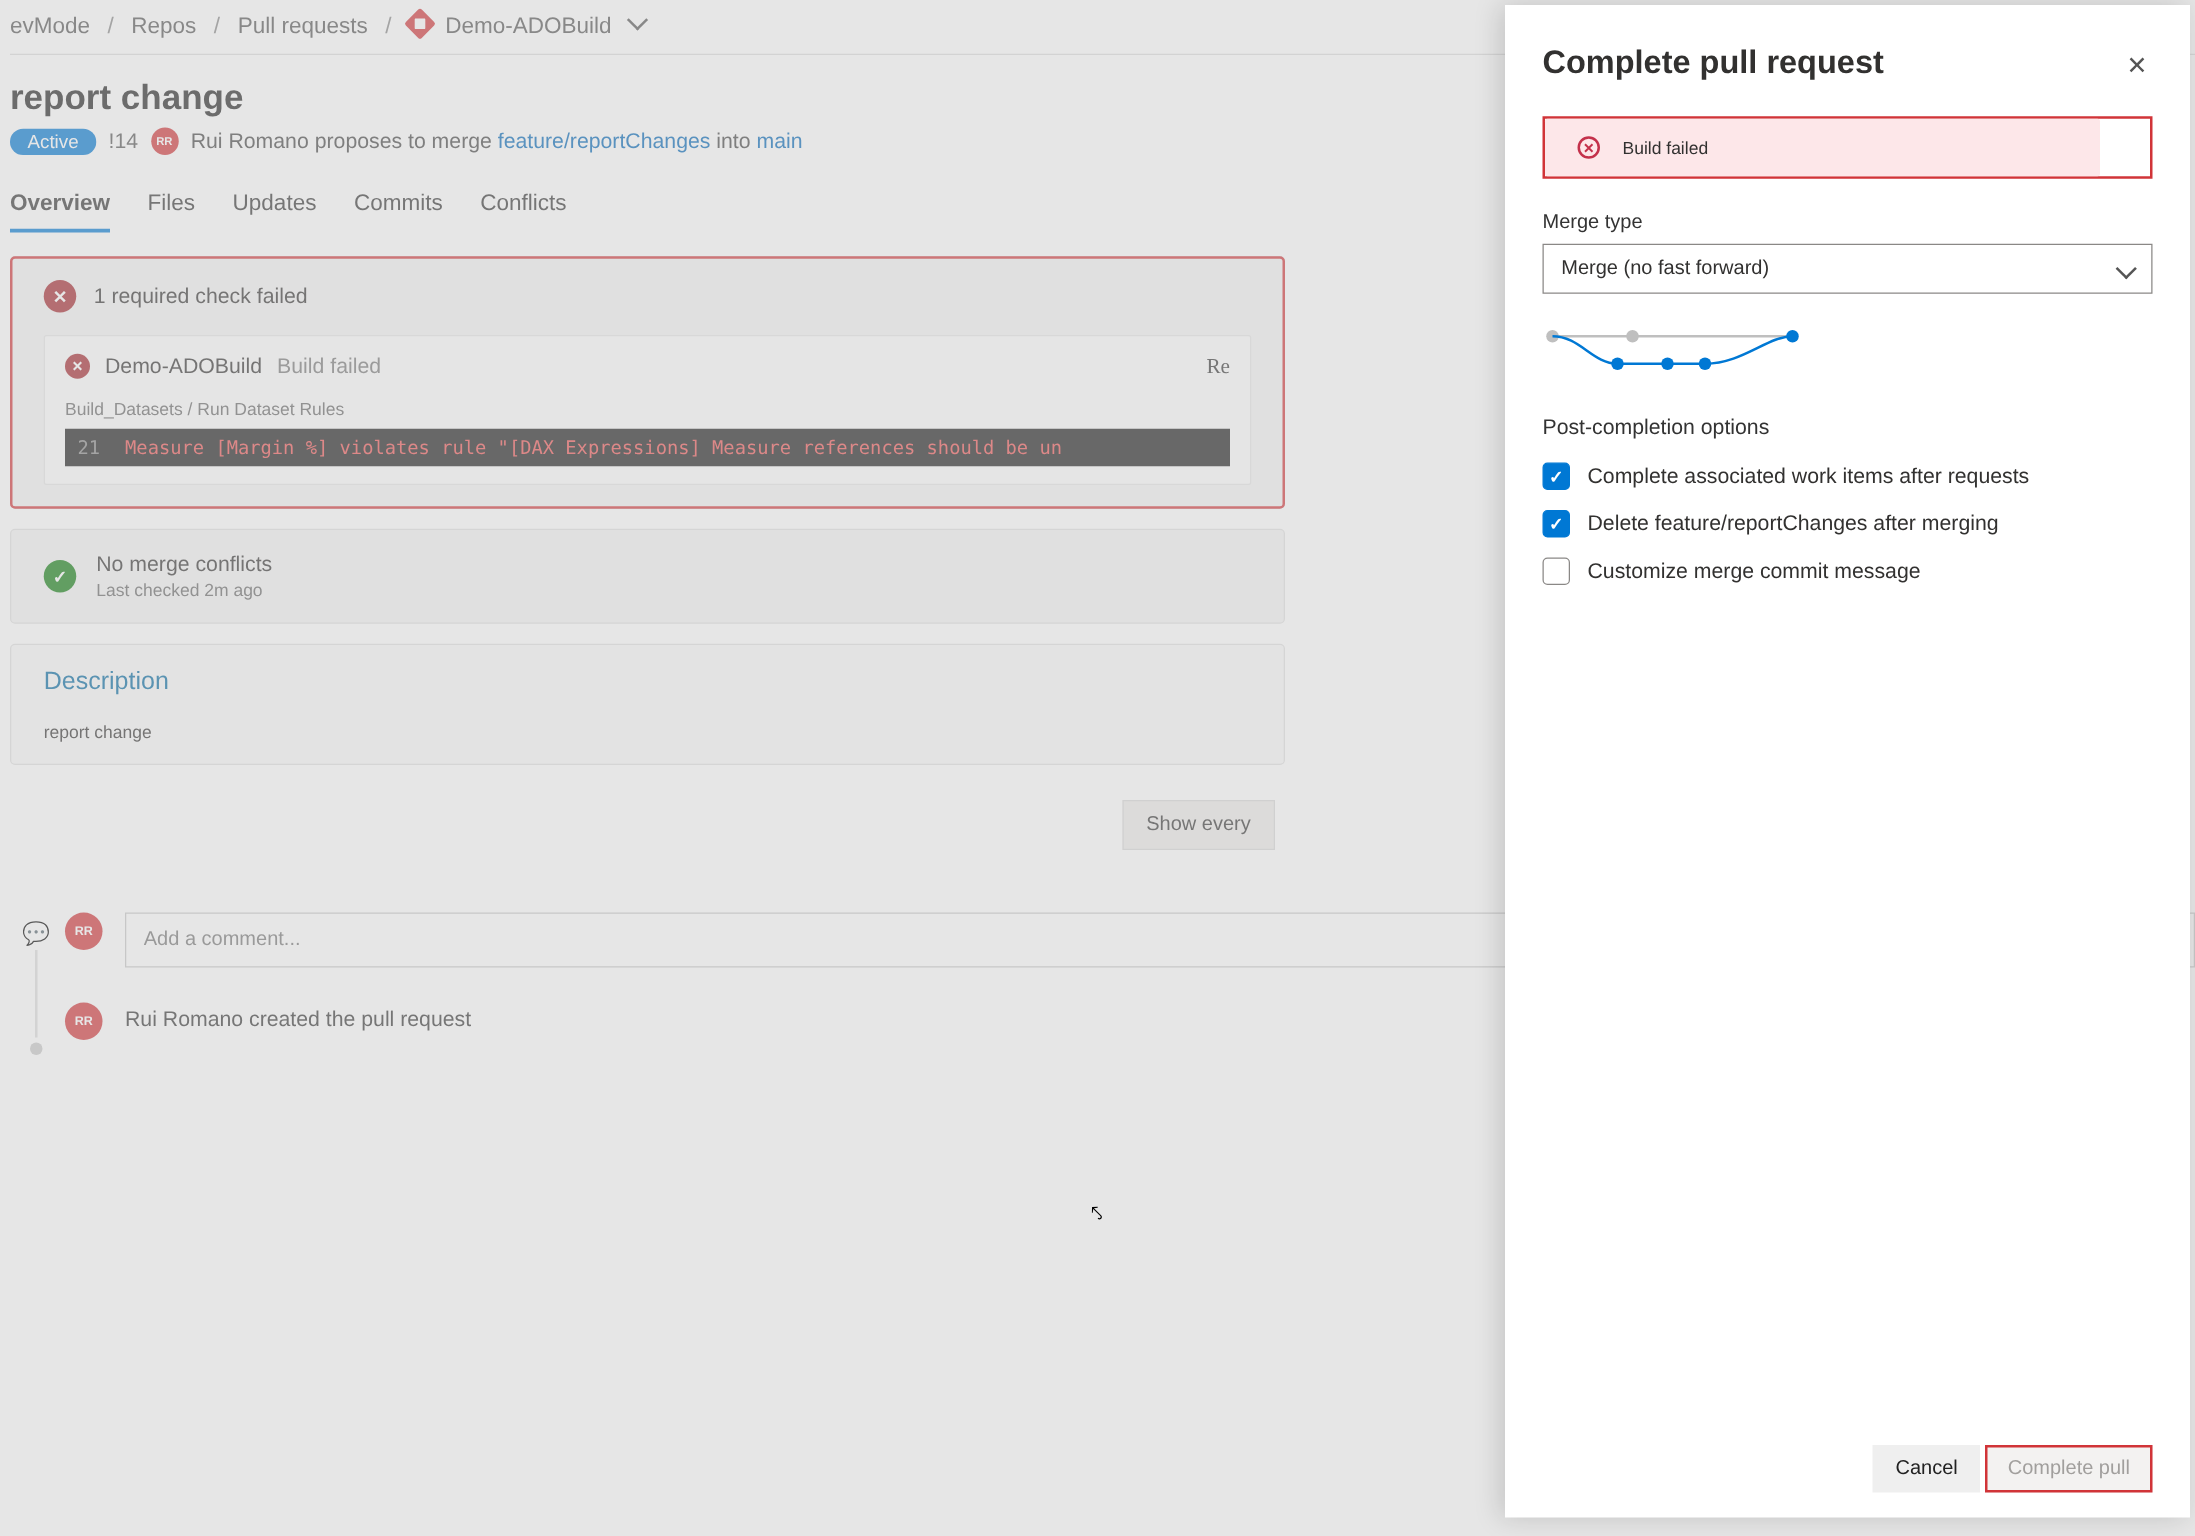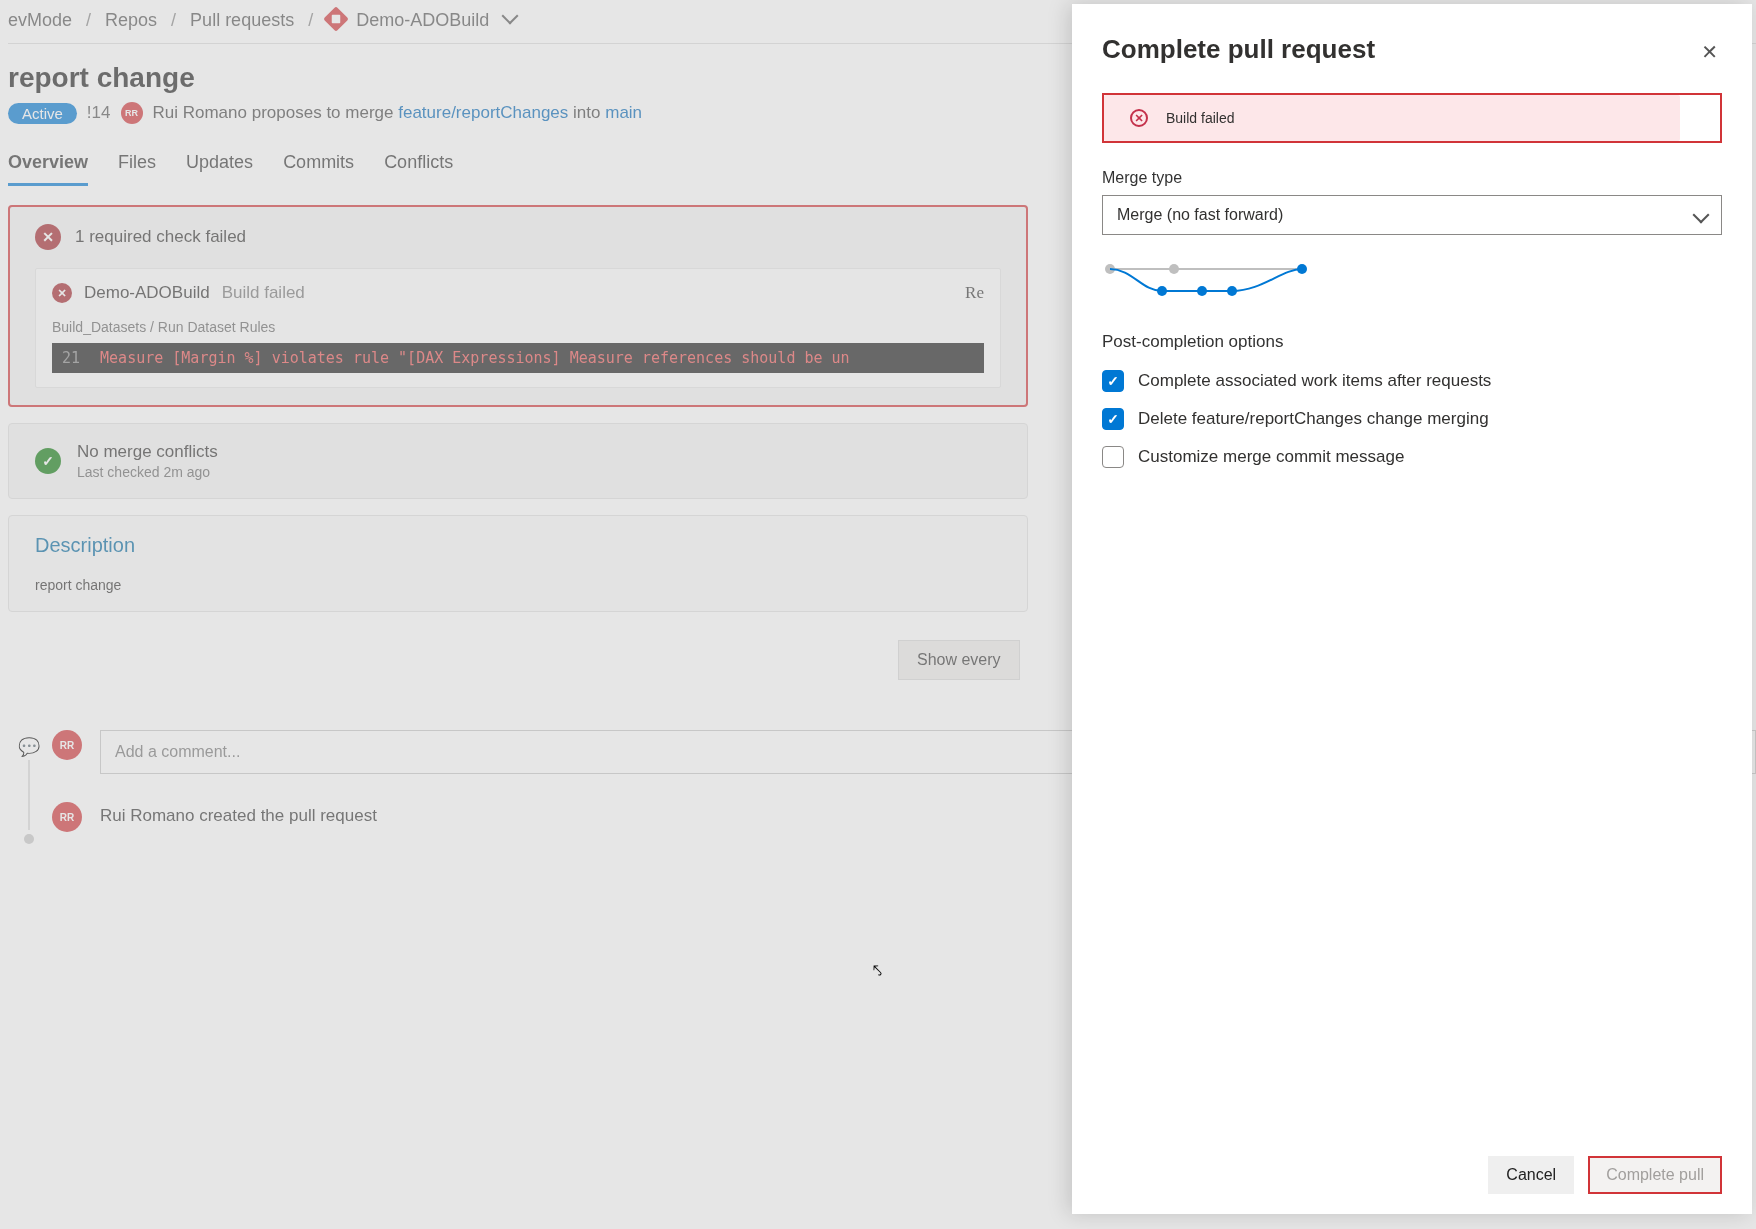--- a/index.html
+++ b/index.html
@@ -87,39 +87,39 @@
   .t-row { display:flex;align-items:flex-start;gap:18px;margin-left:44px;margin-bottom:28px; }
   .avatar-m { width:30px;height:30px;border-radius:50%;background:#d13438;color:#fff;font-size:10px;display:inline-flex;align-items:center;justify-content:center;font-weight:600;flex-shrink:0; }
   .comment-input { flex:1;height:44px;border:1px solid #c7c7c7;background:#fff;padding:0 14px;font-size:16px;color:#333; }
   .timeline-icon { position:absolute;left:10px;top:6px;color:#888;font-size:18px; }
   .timeline-dot { position:absolute;left:16px;top:104px;width:10px;height:10px;border-radius:50%;background:#c8c8c8; }
   .timeline-line { position:absolute;left:20px;top:30px;width:2px;height:70px;background:#dcdcdc; }
   .event-text { font-size:17px;color:#333;padding-top:4px; }
 
   
   .panel {
-    position:absolute;top:4px;right:4px;width:680px;height:1210px;background:#fff;z-index:10;
+    position:absolute;top:4px;right:4px;width:548px;height:1210px;background:#fff;z-index:10;
     box-shadow:-4px 0 20px rgba(0,0,0,0.15);padding:30px 30px 20px 30px;display:flex;flex-direction:column;
   }
   .panel h2 { font-size:26px;font-weight:700;margin-bottom:28px; }
   .close-x { position:absolute;top:36px;right:34px;font-size:20px;color:#555;cursor:pointer;background:none;border:none; }
   .alert { background:#fde7e9;padding:14px 26px;display:flex;align-items:center;gap:18px;border-radius:2px;margin-bottom:26px; }
   .alert .icn { width:18px;height:18px;border:2px solid #c4314b;border-radius:50%;display:flex;align-items:center;justify-content:center;color:#c4314b;font-size:11px;font-weight:700; }
   .alert-hl { border:2px solid #d13438;display:inline-flex;padding-right:40px; }
 
   .fld-label { font-size:16px;color:#333;margin-bottom:8px;display:block; }
   .select { width:100%;border:1px solid #8a8886;height:40px;padding:0 14px;display:flex;align-items:center;justify-content:space-between;font-size:16px;margin-bottom:26px;cursor:pointer; }
   .merge-diagram { margin-bottom:28px; }
 
   .section-label{font-size:17px;color:#333;margin-bottom:18px;display:block;}
   .check-row { display:flex;align-items:center;gap:14px;font-size:17px;margin-bottom:16px; }
   .cbox { width:22px;height:22px;border-radius:4px;border:1px solid #8a8886;display:flex;align-items:center;justify-content:center;flex-shrink:0; }
   .cbox.checked { background:#0078d4;border-color:#0078d4;color:#fff;font-weight:700;font-size:14px; }
 
-  .panel-footer { margin-top:auto;display:flex;justify-content:flex-end;gap:14px; }
+  .panel-footer { margin-top:auto;display:flex;justify-content:flex-end;gap:4px; }
   .btn { padding:10px 18px;font-size:16px;border:none;cursor:pointer; }
   .btn-cancel { background:#efefef;color:#222; }
   .btn-complete { background:#f3f2f1;color:#a19f9d;outline:2px solid #d13438;outline-offset:-2px; }
 
   .cursor-ptr{position:absolute;left:873px;top:962px;font-size:16px;color:#000;z-index:6;}
 </style>
 </head>
 <body>
 
 <div class="page">
@@ -249,21 +249,21 @@
   </div>
 
   <span class="section-label">Post-completion options</span>
 
   <div class="check-row">
     <div class="cbox checked">✓</div>
     <span>Complete associated work items after requests</span>
   </div>
   <div class="check-row">
     <div class="cbox checked">✓</div>
-    <span>Delete feature/reportChanges change merging</span>
+    <span>Delete feature/reportChanges after merging</span>
   </div>
   <div class="check-row">
     <div class="cbox"></div>
     <span>Customize merge commit message</span>
   </div>
 
   <div class="panel-footer">
     <button class="btn btn-cancel">Cancel</button>
     <button class="btn btn-complete">Complete pull</button>
   </div>

